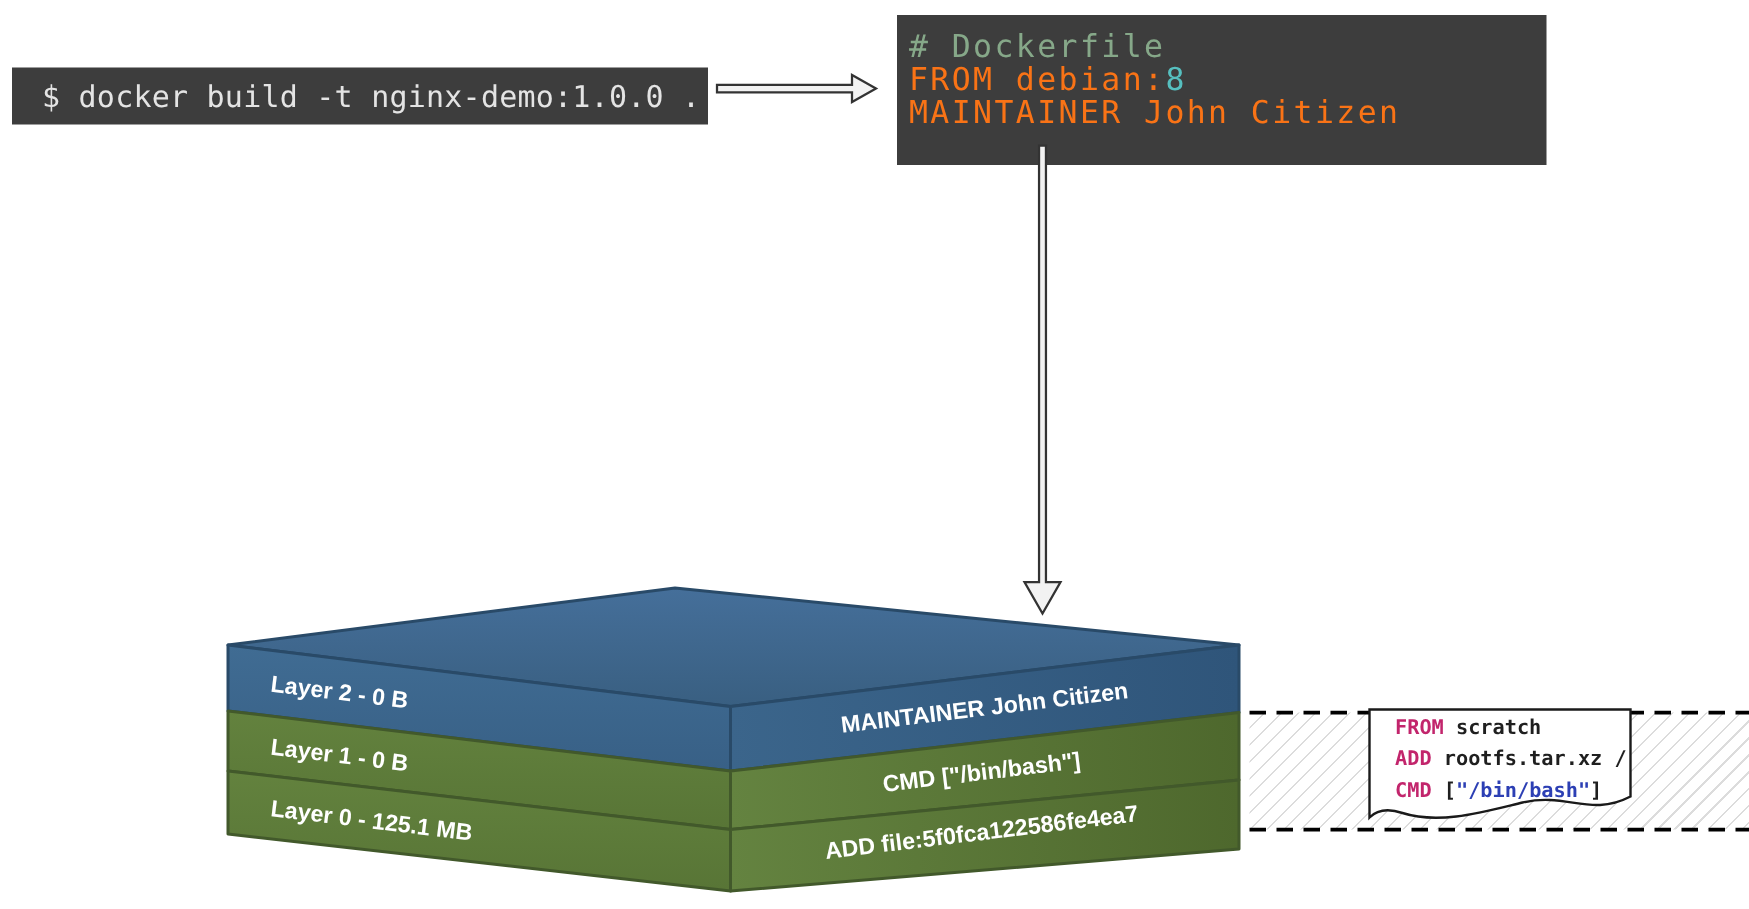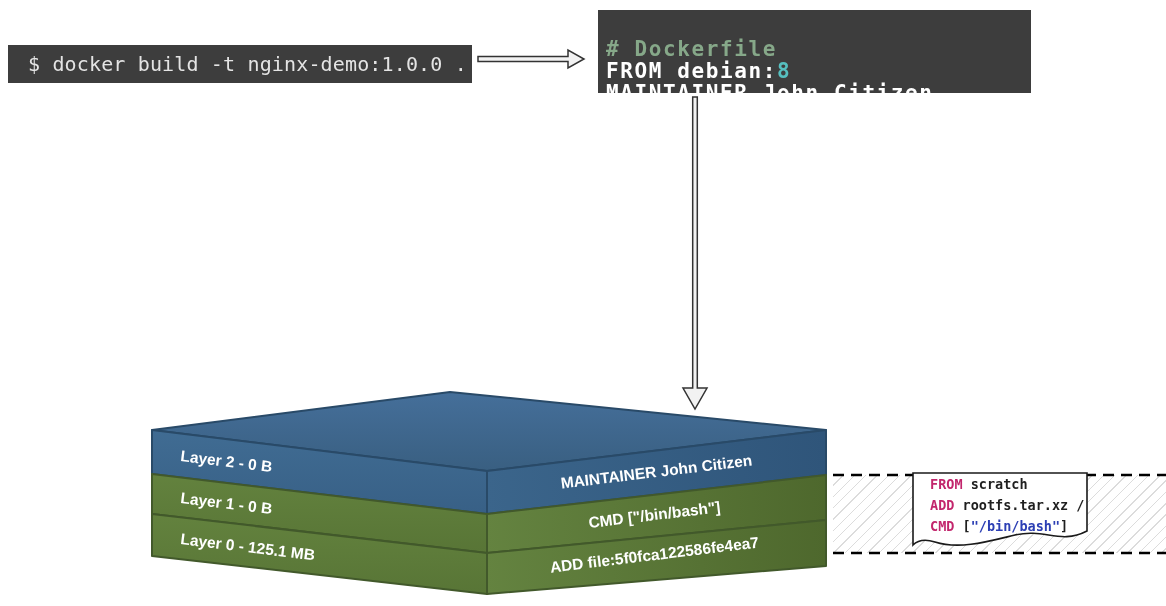--- a/index.html
+++ b/index.html
@@ -4,26 +4,26 @@
 <style>
   html,body{margin:0;padding:0;background:#ffffff;}
   #canvas{position:relative;width:1166px;height:606px;background:#ffffff;overflow:hidden;
           font-family:"Liberation Sans", sans-serif;}
 
   
   .code-box{position:absolute;background:#3d3d3d;color:#e4e4e4;
             font-family:"DejaVu Sans Mono","Liberation Mono",monospace;}
   .terminal{left:8px;top:45px;width:464px;height:38px;display:flex;align-items:center;
             font-size:20px;letter-spacing:0.15px;padding-left:20px;box-sizing:border-box;}
-  .dockerfile{left:598px;top:10px;width:433px;height:83px;box-sizing:border-box;
-              padding:28px 8px;font-size:21px;letter-spacing:1.6px;font-weight:bold;}
+  .dockerfile{left:598px;top:10px;width:433px;height:100px;box-sizing:border-box;
+              padding:10px 8px;font-size:21px;letter-spacing:1.6px;}
   .code-line{line-height:22px;white-space:pre;}
   .tok-comment{color:#86a889;}
   .tok-tag{color:#56bfbf;}
-  .tok-plain{color:#ffffff;}
+  .tok-plain{color:#f97316;}
 
   
   .hatch-band{position:absolute;left:833px;top:475px;width:333px;height:78px;
               background:repeating-linear-gradient(135deg,#ffffff 0 7px,#dcdcdc 7px 8px);}
 
   
   svg{position:absolute;left:0;top:0;}
   .side-label, .front-label{fill:#ffffff;font-family:"Liberation Sans",sans-serif;
       font-weight:700;font-size:15.5px;}
   .doc-line{font-family:"DejaVu Sans Mono","Liberation Mono",monospace;

